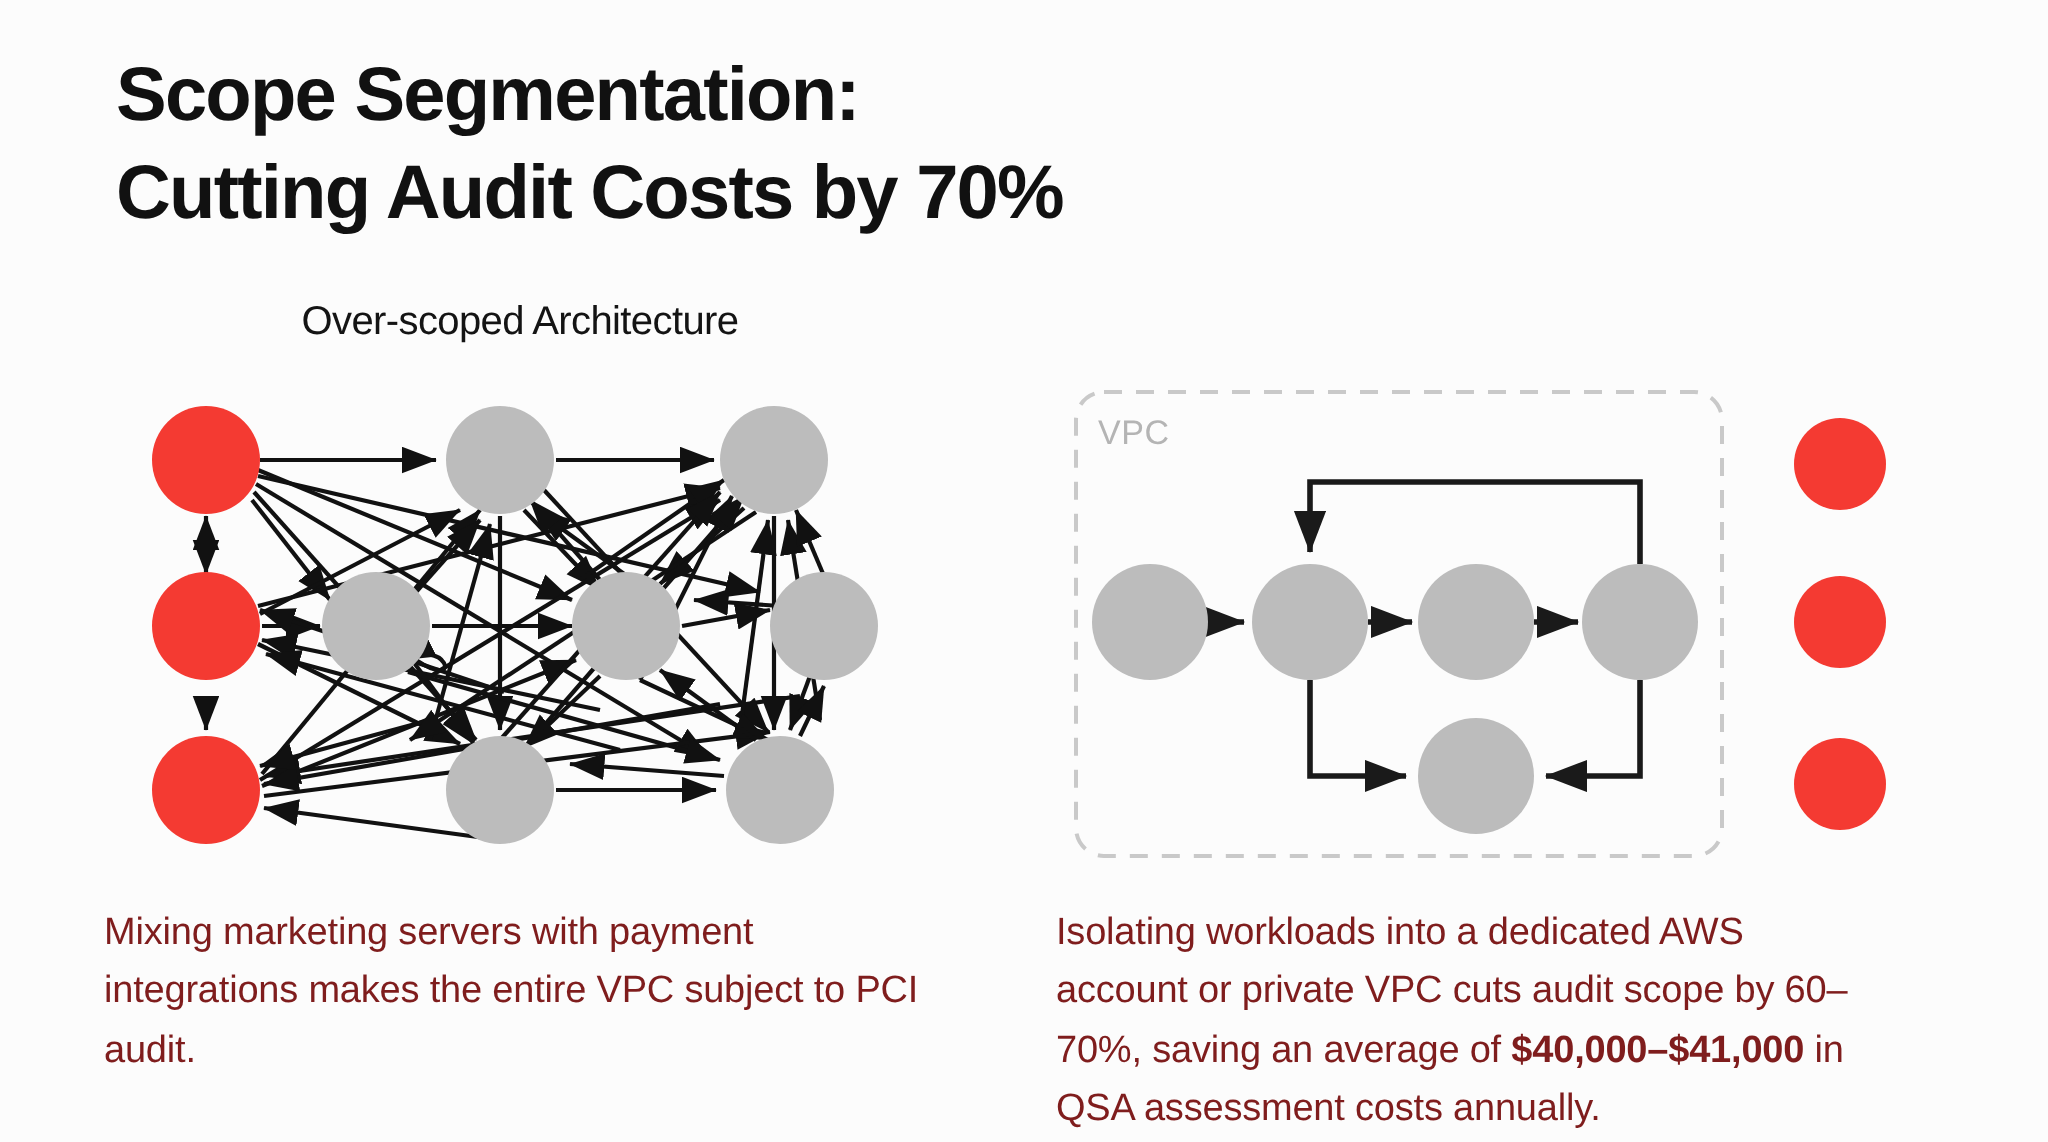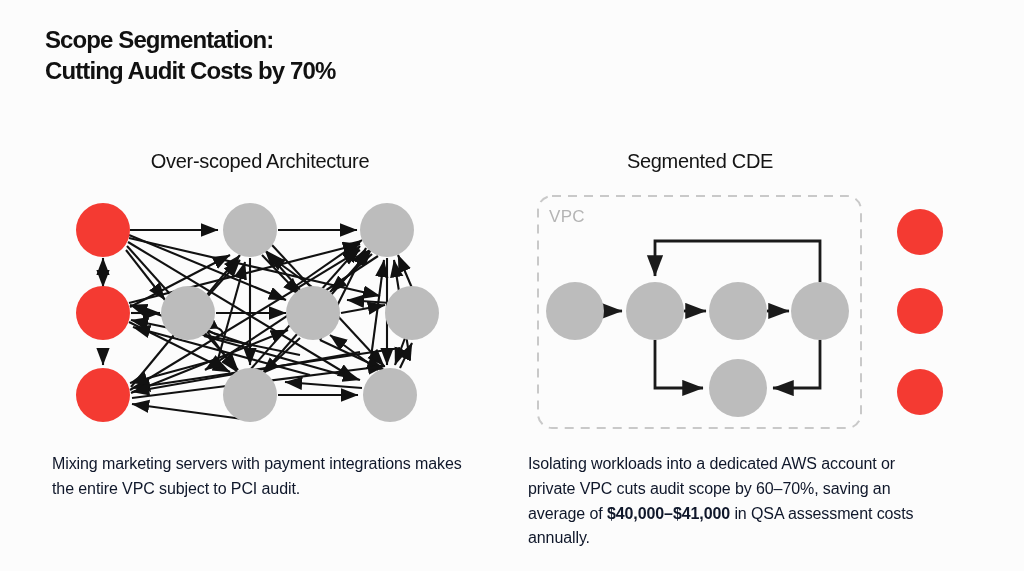--- a/index.html
+++ b/index.html
@@ -15,24 +15,24 @@
     position: relative;
   }
   #slide {
     position: absolute;
     inset: 0;
     width: 1024px;
     height: 571px;
   }
   .title {
     position: absolute;
-    left: 45px;
+    left: 58px;
     top: 24px;
     width: 700px;
-    font-size: 24px;
+    font-size: 38px;
     line-height: 1.30;
     font-weight: bold;
     letter-spacing: -0.9px;
     color: #111111;
     white-space: pre-line;
   }
   .panel-heading {
     position: absolute;
     font-size: 20px;
     font-weight: normal;
@@ -46,23 +46,23 @@
     top: 150px;
     width: 440px;
   }
   #heading-right {
     left: 540px;
     top: 150px;
     width: 320px;
   }
   .caption {
     position: absolute;
-    font-size: 16px;
+    font-size: 19px;
     line-height: 1.55;
-    color: #0f172a;
+    color: #7f1d1d;
     letter-spacing: -0.1px;
   }
   #caption-left {
     left: 52px;
     top: 452px;
     width: 420px;
   }
   #caption-right {
     left: 528px;
     top: 452px;
@@ -108,21 +108,20 @@
 </style>
 </head>
 <body style="background: rgb(252, 252, 252);">
 
 <div id="slide">
 
   <div class="title">Scope Segmentation:
 Cutting Audit Costs by 70%</div>
 
   <div class="panel-heading" id="heading-left">Over-scoped Architecture</div>
-  <div class="panel-heading" id="heading-right">Segmented CDE</div>
 
   <svg id="svg-left" width="1024" height="571">
     <defs>
       <marker id="ah" markerWidth="9" markerHeight="9" refX="8.2" refY="3.2" orient="auto" markerUnits="strokeWidth">
         <path d="M0,0 L8.4,3.2 L0,6.4 z" fill="#111111"></path>
       </marker>
       <marker id="ah2" markerWidth="8" markerHeight="8" refX="7.4" refY="2.9" orient="auto" markerUnits="strokeWidth">
         <path d="M0,0 L7.6,2.9 L0,5.8 z" fill="#1a1a1a"></path>
       </marker>
     </defs>

